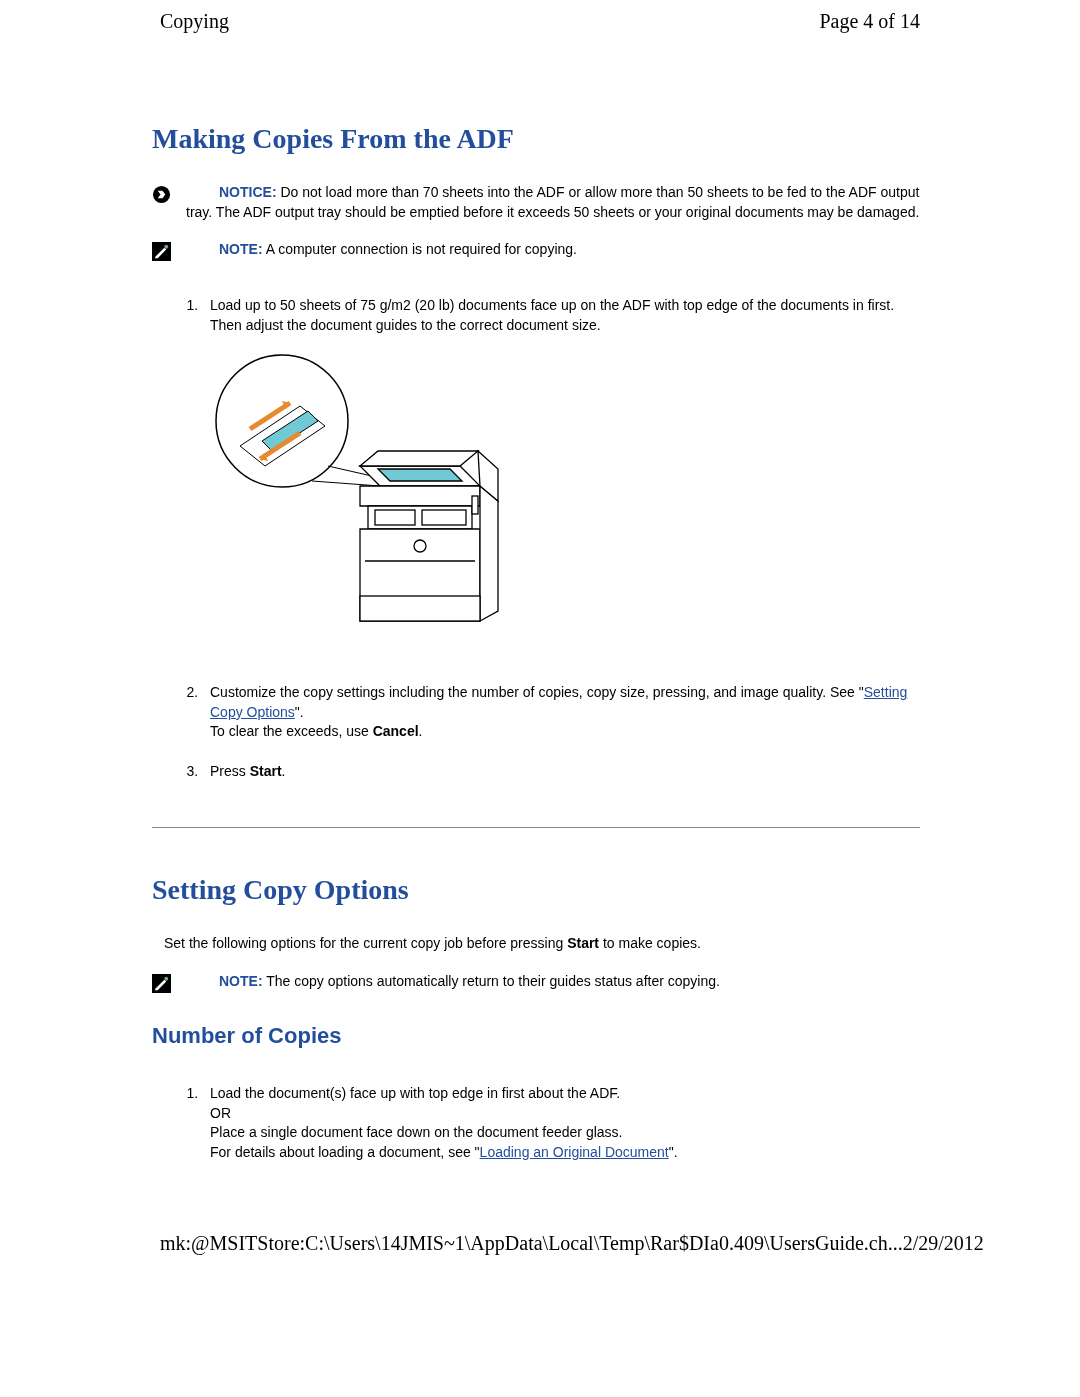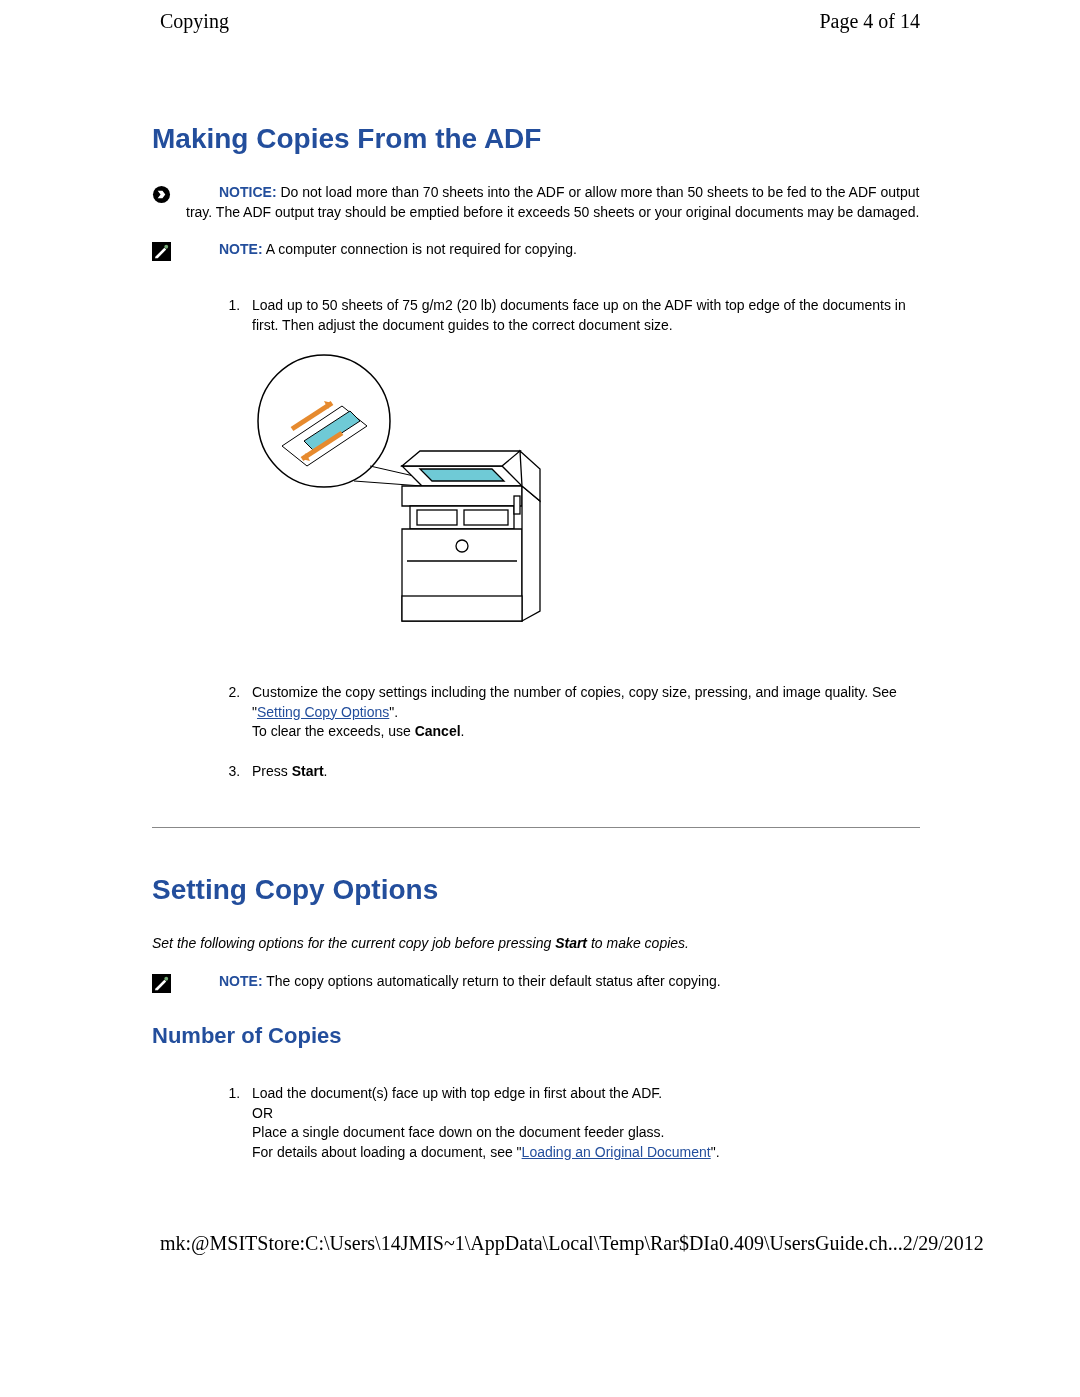--- a/index.html
+++ b/index.html
@@ -21,21 +21,21 @@
     display: flex;
     justify-content: space-between;
     font-family: "Times New Roman", Times, serif;
     font-size: 20px;
     padding: 10px 100px;
   }
   .content {
     padding: 80px 100px 40px 92px;
   }
   h1 {
-    font-family: Liberation Sans, sans-serif;
+    font-family: Liberation Serif, serif;
     color: #234e9c;
     font-size: 28px;
     font-weight: bold;
     margin: 0 0 28px 0;
   }
   h2 {
     font-family: Verdana, Geneva, sans-serif;
     color: #234e9c;
     font-size: 22px;
     font-weight: bold;
@@ -68,42 +68,40 @@
     display: block;
   }
   ol.steps {
     margin: 35px 0 0 0;
     padding-left: 50px;
   }
   ol.steps > li {
     margin-bottom: 20px;
     padding-left: 8px;
     line-height: 1.4;
-    margin-left: 42px;
   }
   .step-link {
     color: #234e9c;
     text-decoration: underline;
   }
   .printer-diagram {
     margin: 16px 0 26px 0;
   }
   .printer-diagram svg {
     width: 310px;
     height: 300px;
   }
   hr.section-rule {
     border: none;
     border-top: 1px solid #888;
     margin: 46px 0 46px 0;
   }
   .intro-p {
-    margin: 18px 0;
+    margin: 18px 12px;
     line-height: 1.4;
-    font-style: italic;
   }
   b { font-weight: bold; }
 </style>
 </head>
 <body>
 
 <div class="page">
 
   <div class="header-row">
     <span>Copying</span>
@@ -204,21 +202,21 @@
 
     <div class="callout">
       <span class="icon-wrap note-icon">
         <svg viewBox="0 0 20 20">
           <rect x="0" y="0" width="20" height="20" fill="#000"></rect>
           <path d="M4 15 L13 6 L15 8 L6 17 L3 17 Z" fill="#fff"></path>
           <circle cx="15" cy="5" r="2" fill="#7a7"></circle>
         </svg>
       </span>
       <div class="callout-body">
-        <span class="callout-label">NOTE:</span><span> The copy options automatically return to their default status after copying.</span>
+        <span class="callout-label">NOTE:</span><span> The copy options automatically return to their guides status after copying.</span>
       </div>
     </div>
 
     <h2>Number of Copies</h2>
 
 
     <ol class="steps">
       <li>
         <span>Load the document(s) face up with top edge in first about the ADF.</span><br>
         <span>OR</span><br>

